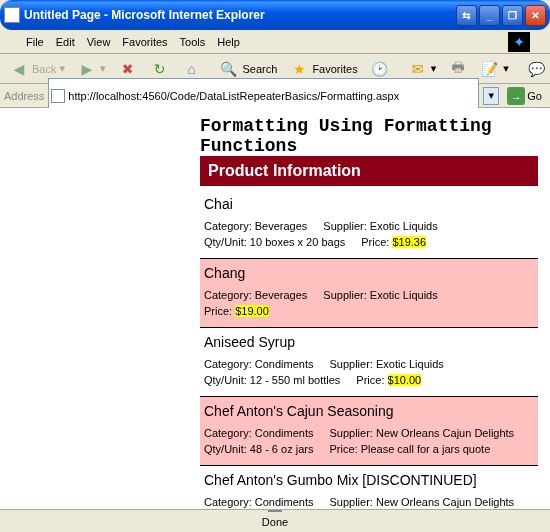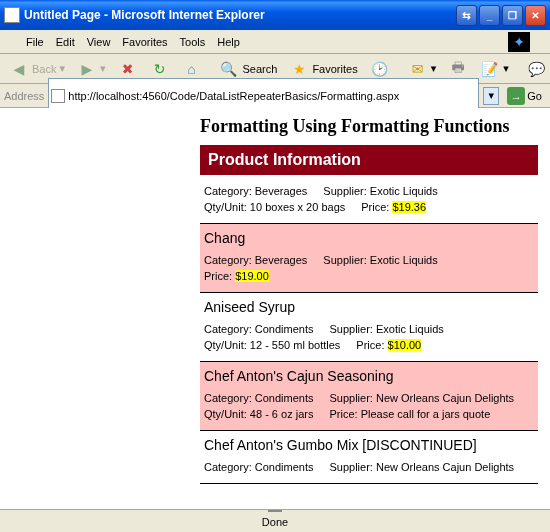--- a/index.html
+++ b/index.html
@@ -1,17 +1,17 @@
 <!DOCTYPE html>
 <html><head>
 <meta charset="utf-8">
 <style>
 * { box-sizing: border-box; margin: 0; padding: 0; }
 body { font-family: Tahoma, sans-serif; font-size: 11px; background: #ece9d8; width: 550px; height: 532px; overflow: hidden; }
-.titlebar { height: 30px; background: linear-gradient(to bottom, #0058e6 0%, #3a93ff 8%, #0058e6 40%, #0048c0 100%); display: flex; align-items: center; padding: 0 4px; color: #fff; }
+.titlebar { height: 30px; background: linear-gradient(to bottom, #0058e6 0%, #3a93ff 8%, #0058e6 40%, #0048c0 100%); display: flex; align-items: center; padding: 0 4px; color: #fff; border-radius: 12px; }
 .titlebar .icon { width: 16px; height: 16px; margin-right: 4px; background: #fff; border: 1px solid #888; }
 .titlebar .title { flex: 1; font-weight: bold; font-size: 12px; }
 .titlebar .winbtns { display: flex; gap: 2px; }
 .winbtn { width: 21px; height: 21px; background: linear-gradient(to bottom, #6fa0e8, #2862d0); border: 1px solid #1a3d8f; border-radius: 3px; color: #fff; display: flex; align-items: center; justify-content: center; font-size: 10px; font-weight: bold; cursor: pointer; }
 .winbtn.close { background: linear-gradient(to bottom, #f08070, #d04020); border-color: #a02010; }
 .menubar { height: 24px; background: #ece9d8; display: flex; align-items: center; padding: 0 20px; border-bottom: 1px solid #aca899; }
 .menubar .menu { padding: 2px 6px; cursor: pointer; }
 .menubar .spacer { flex: 1; }
 .menubar .logo { width: 22px; height: 20px; background: #000; display: flex; align-items: center; justify-content: center; }
 .toolbar { height: 30px; background: #ece9d8; display: flex; align-items: center; padding: 0 4px; gap: 2px; border-bottom: 1px solid #aca899; }
@@ -21,21 +21,21 @@
 .tsep { width: 1px; height: 22px; background: #aca899; margin: 0 2px; }
 .addrbar { height: 24px; background: #ece9d8; display: flex; align-items: center; padding: 0 4px; gap: 4px; border-bottom: 1px solid #aca899; }
 .addrbar .lbl { color: #888; }
 .addrbar .addrfield { flex: 1; display: flex; align-items: center; background: #fff; border: 1px solid #7f9db9; height: 36px; padding: 0 2px; }
 .addrbar .addrfield .pageicon { width: 14px; height: 14px; background: #fff; border: 1px solid #888; margin-right: 3px; }
 .addrbar .addrfield .url { flex: 1; font-size: 11px; }
 .addrbar .dropbtn { width: 16px; height: 18px; background: #dbeaf9; border: 1px solid #7f9db9; display: flex; align-items: center; justify-content: center; cursor: pointer; }
 .addrbar .gobtn { display: flex; align-items: center; gap: 2px; cursor: pointer; padding: 0 4px; }
 .gobtn .goicon { width: 18px; height: 18px; background: #4a9a4a; border-radius: 3px; color: #fff; display: flex; align-items: center; justify-content: center; font-weight: bold; }
 .content { background: #fff; height: 401px; overflow: auto; padding: 8px 12px 8px 200px; position: relative; }
-.pagetitle { font-family: Liberation Serif, serif; font-size: 18px; font-weight: bold; margin-bottom: 8px; }
+.pagetitle { font-family: Liberation Mono, monospace; font-size: 18px; font-weight: bold; }
 .sectionhdr { background: #8b0015; color: #fff; font-family: Arial; font-weight: bold; font-size: 16px; padding: 6px 8px; margin-bottom: 4px; }
 .product { padding: 6px 4px; border-bottom: 1px solid #000; }
 .product.alt { background: #ffc0c0; }
 .pname { font-family: Arial; font-size: 14px; margin-bottom: 8px; }
 .prows { font-family: Arial; font-size: 11px; }
 .prow { margin-bottom: 4px; display: flex; flex-wrap: wrap; gap: 16px; }
 .prow .field { white-space: nowrap; }
 .prow b { font-weight: normal; text-align: right; }
 .price-hl { background: #ffff00; }
 .statusbar { height: 23px; background: #ece9d8; border-top: 1px solid #aca899; display: flex; align-items: center; padding: 0 4px; gap: 4px; flex-direction: column; }
@@ -136,20 +136,21 @@
       <div class="goicon">→</div>
       <span>Go</span>
     </div>
 </div>
 
 <div class="content">
   <div class="pagetitle">Formatting Using Formatting Functions</div>
   <div class="sectionhdr">Product Information</div>
   <div id="products">
       <div class="product">
+        <div class="pname">Chai</div>
         <div class="prows">
           <div class="prow">
             <span class="field"><b>Category:</b> <span>Beverages</span></span>
             <span class="field"><b>Supplier:</b> <span>Exotic Liquids</span></span>
           </div>
           <div class="prow">
             <span class="field"><b>Qty/Unit:</b> <span>10 boxes x 20 bags</span></span>
             <span class="field"><b>Price:</b> <span class="price-hl">$19.36</span></span>
           </div>
         </div>

